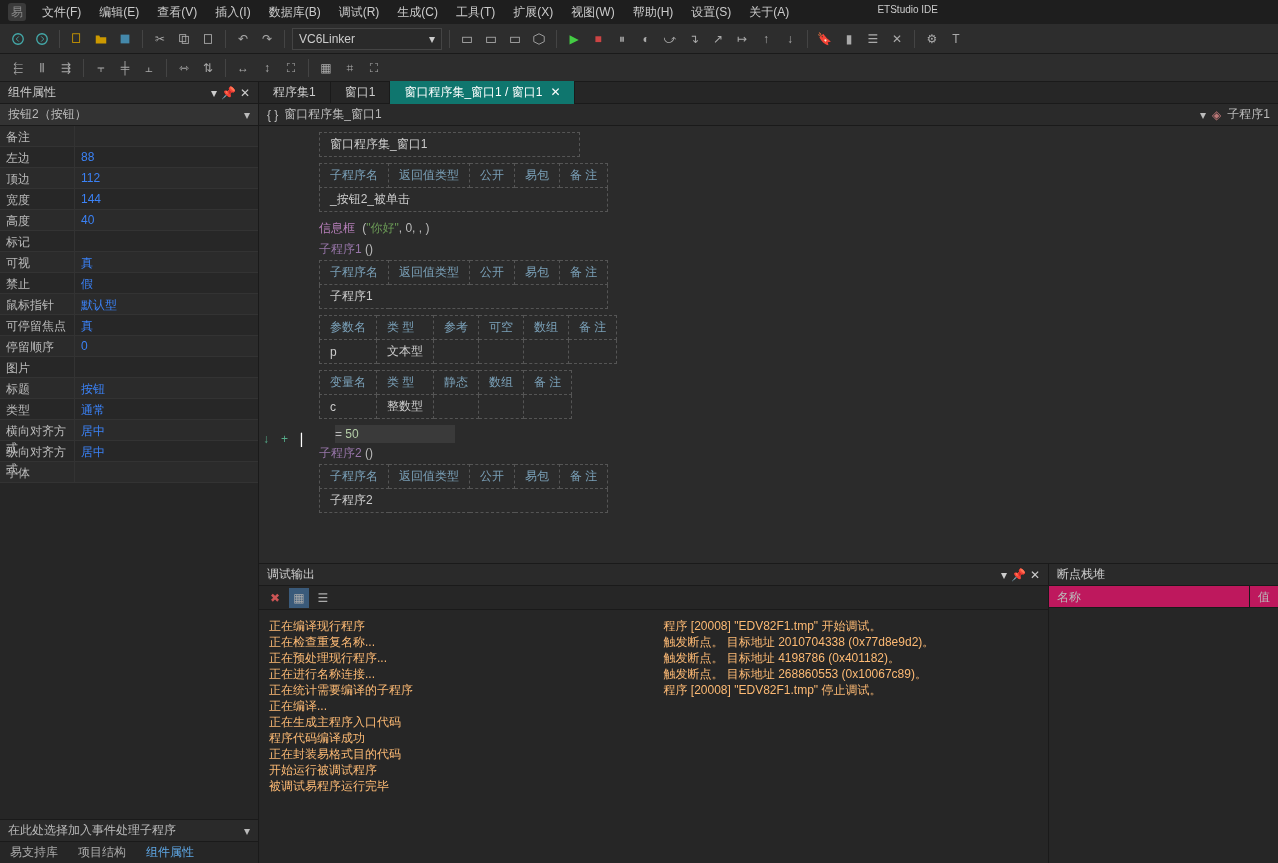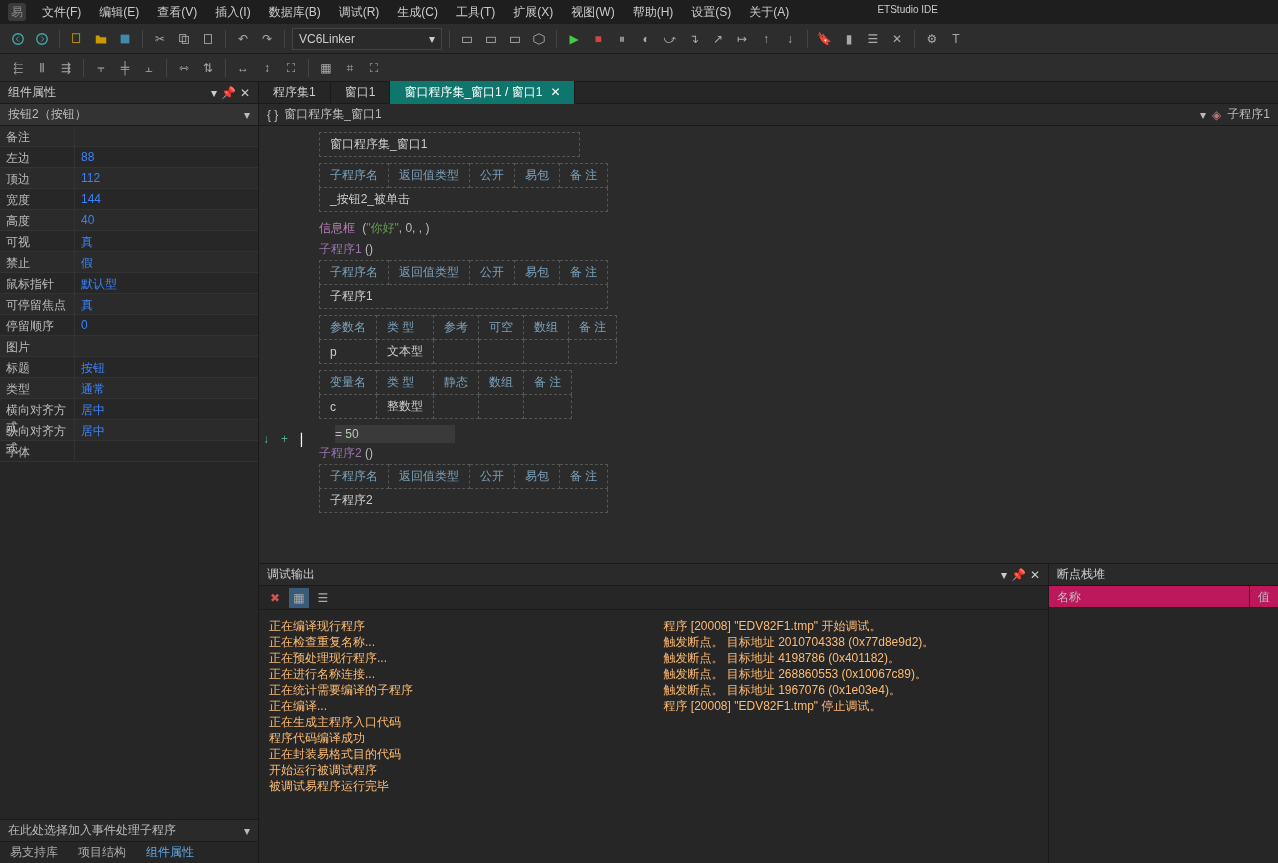--- a/index.html
+++ b/index.html
@@ -227,20 +227,24 @@
         </div>
         <div class="prop-row">
           <div class="prop-name">宽度</div>
           <div class="prop-val">144</div>
         </div>
         <div class="prop-row">
           <div class="prop-name">高度</div>
           <div class="prop-val">40</div>
         </div>
         <div class="prop-row">
+          <div class="prop-name">标记</div>
+          <div class="prop-val"></div>
+        </div>
+        <div class="prop-row">
           <div class="prop-name">可视</div>
           <div class="prop-val">真</div>
         </div>
         <div class="prop-row">
           <div class="prop-name">禁止</div>
           <div class="prop-val">假</div>
         </div>
         <div class="prop-row">
           <div class="prop-name">鼠标指针</div>
           <div class="prop-val">默认型</div>
@@ -448,21 +452,20 @@
               <p>程序代码编译成功</p>
               <p>正在封装易格式目的代码</p>
               <p>开始运行被调试程序</p>
               <p>被调试易程序运行完毕</p>
             </div>
           <div class="dbg-col" id="dbg-right">
               <p>程序 [20008] "EDV82F1.tmp" 开始调试。</p>
               <p>触发断点。 目标地址 2010704338 (0x77d8e9d2)。</p>
               <p>触发断点。 目标地址 4198786 (0x401182)。</p>
               <p>触发断点。 目标地址 268860553 (0x10067c89)。</p>
-              <p>触发断点。 目标地址 1967076 (0x1e03e4)。</p>
               <p>程序 [20008] "EDV82F1.tmp" 停止调试。</p>
             </div>
         </div>
       </div>
       <div class="bp-panel">
         <div class="panel-title">
             <span>断点栈堆</span>
           </div>
         <div class="bp-head">
           <div class="c1">名称</div>

